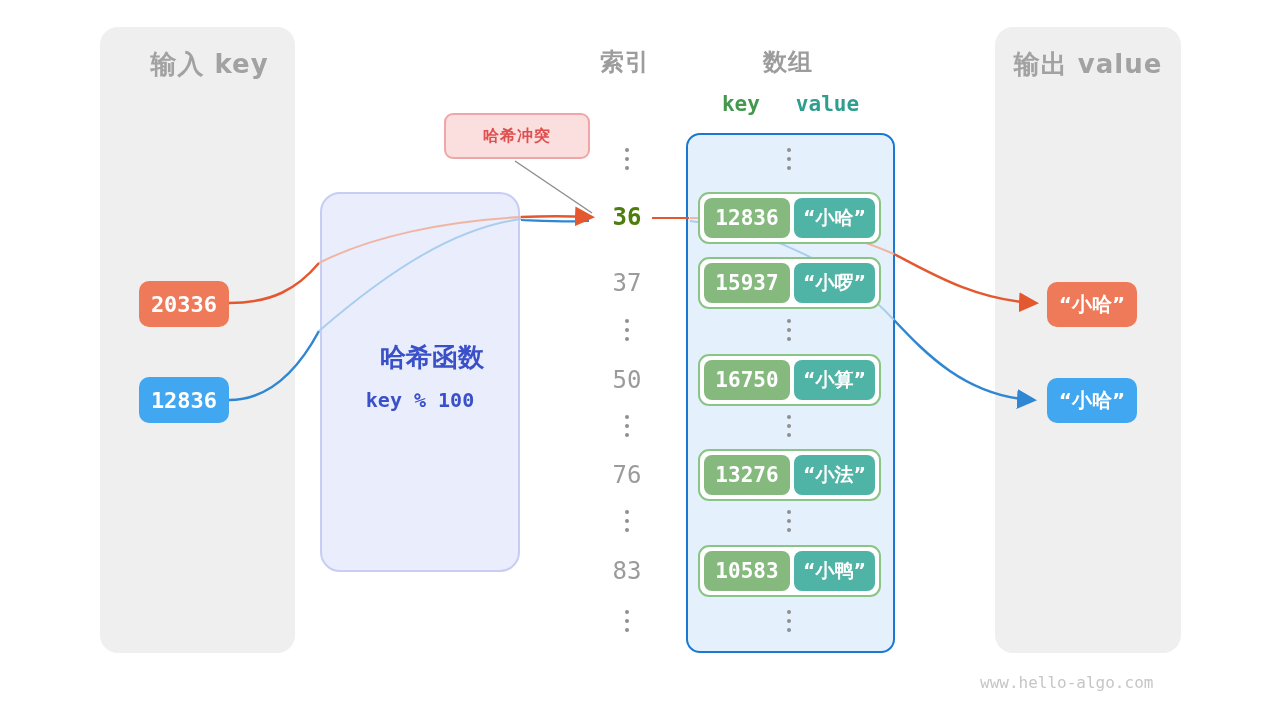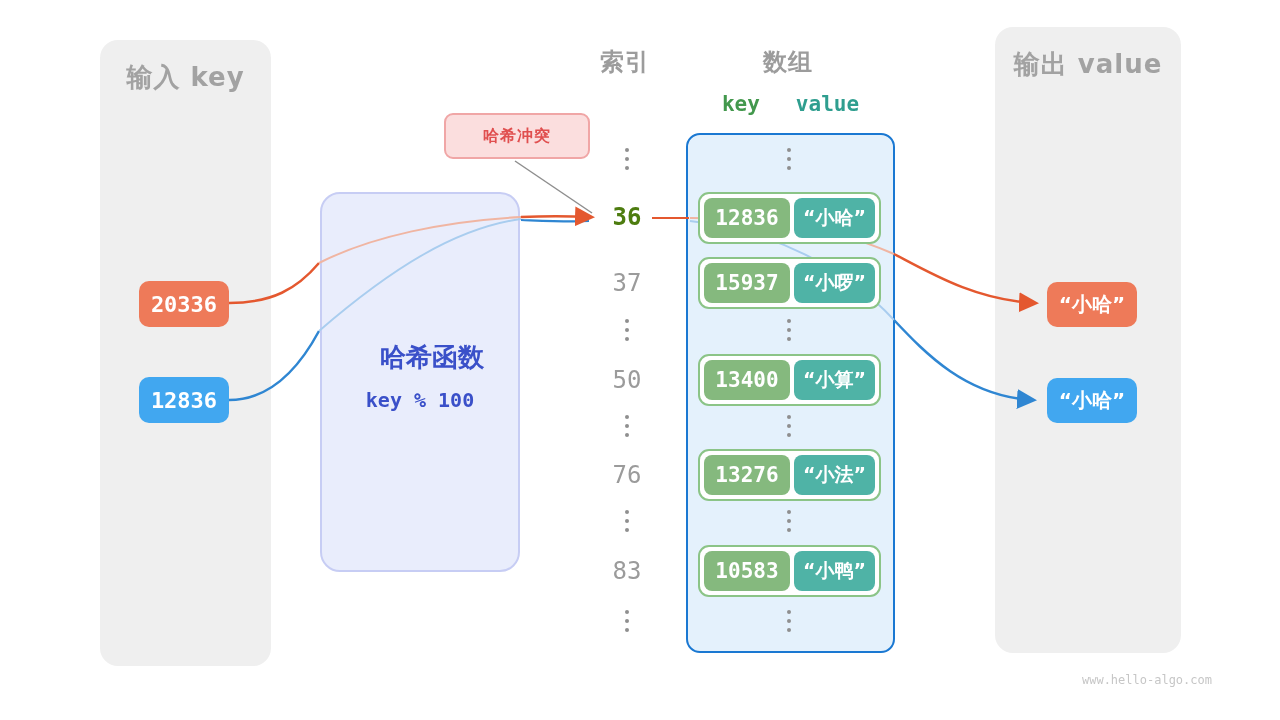--- a/index.html
+++ b/index.html
@@ -13,21 +13,21 @@
   svg.over{z-index:3;}
 
   .panel{
     position:absolute;background:#efefef;border-radius:18px;
     text-align:center;z-index:0;
   }
   .panel-title{
     padding-top:20px;font-size:26px;font-weight:bold;color:#a2a2a2;
     letter-spacing:1px;
   }
-  .panel.left{left:100px;top:40px;width:171px;height:626px;}
+  .panel.left{left:100px;top:27px;width:171px;height:626px;padding-left:24px;}
   .panel.right{left:995px;top:27px;width:186px;height:626px;}
 
   .kbox{
     position:absolute;width:90px;height:46px;border-radius:10px;
     color:#fff;font-family:"DejaVu Sans Mono","Liberation Mono",monospace;
     font-size:22px;font-weight:600;display:flex;align-items:center;
     justify-content:center;z-index:2;
   }
   .kbox.orange{background:#ee7a59;}
   .kbox.blue{background:#41a7f0;}
@@ -103,23 +103,23 @@
 
   .obox{
     position:absolute;left:1047px;width:90px;height:45px;border-radius:10px;
     color:#fff;font-size:20px;font-weight:600;display:flex;align-items:center;
     justify-content:center;z-index:2;
   }
   .obox.orange{background:#ee7a59;}
   .obox.blue{background:#41a7f0;}
 
   .watermark{
-    position:absolute;left:1000px;top:673px;width:212px;text-align:right;
-    font-family:"DejaVu Sans Mono","Liberation Mono",monospace;
-    font-size:12px;color:#c6c6c6;z-index:2;
+    position:absolute;left:980px;top:673px;width:212px;
+    font-family:"DejaVu Sans Mono","Liberation Mono",monospace;
+    font-size:16px;color:#c6c6c6;z-index:2;
   }
 </style>
 </head>
 <body>
 
 <div class="canvas">
 
   <svg class="layer under" width="1280" height="720" viewBox="0 0 1280 720">
     <path d="M 690 218 C 760 218, 832 226, 894 254" fill="none" stroke-width="2" stroke="#f0b5a2"></path>
     <path d="M 690 221 C 772 230, 846 268, 894 320" fill="none" stroke-width="2" stroke="#a9cdef"></path>
@@ -191,21 +191,21 @@
   <div class="array-row" style="top:257px">
     <div class="cell key">15937</div>
     <div class="cell val">“小啰”</div>
   </div>
   <div class="dots" style="left:785px;top:319px">
       <i></i>
       <i></i>
       <i></i>
     </div>
   <div class="array-row" style="top:354px">
-    <div class="cell key">13400</div>
+    <div class="cell key">16750</div>
     <div class="cell val">“小算”</div>
   </div>
   <div class="dots" style="left:785px;top:415px">
       <i></i>
       <i></i>
       <i></i>
     </div>
   <div class="array-row" style="top:449px">
     <div class="cell key">13276</div>
     <div class="cell val">“小法”</div>

